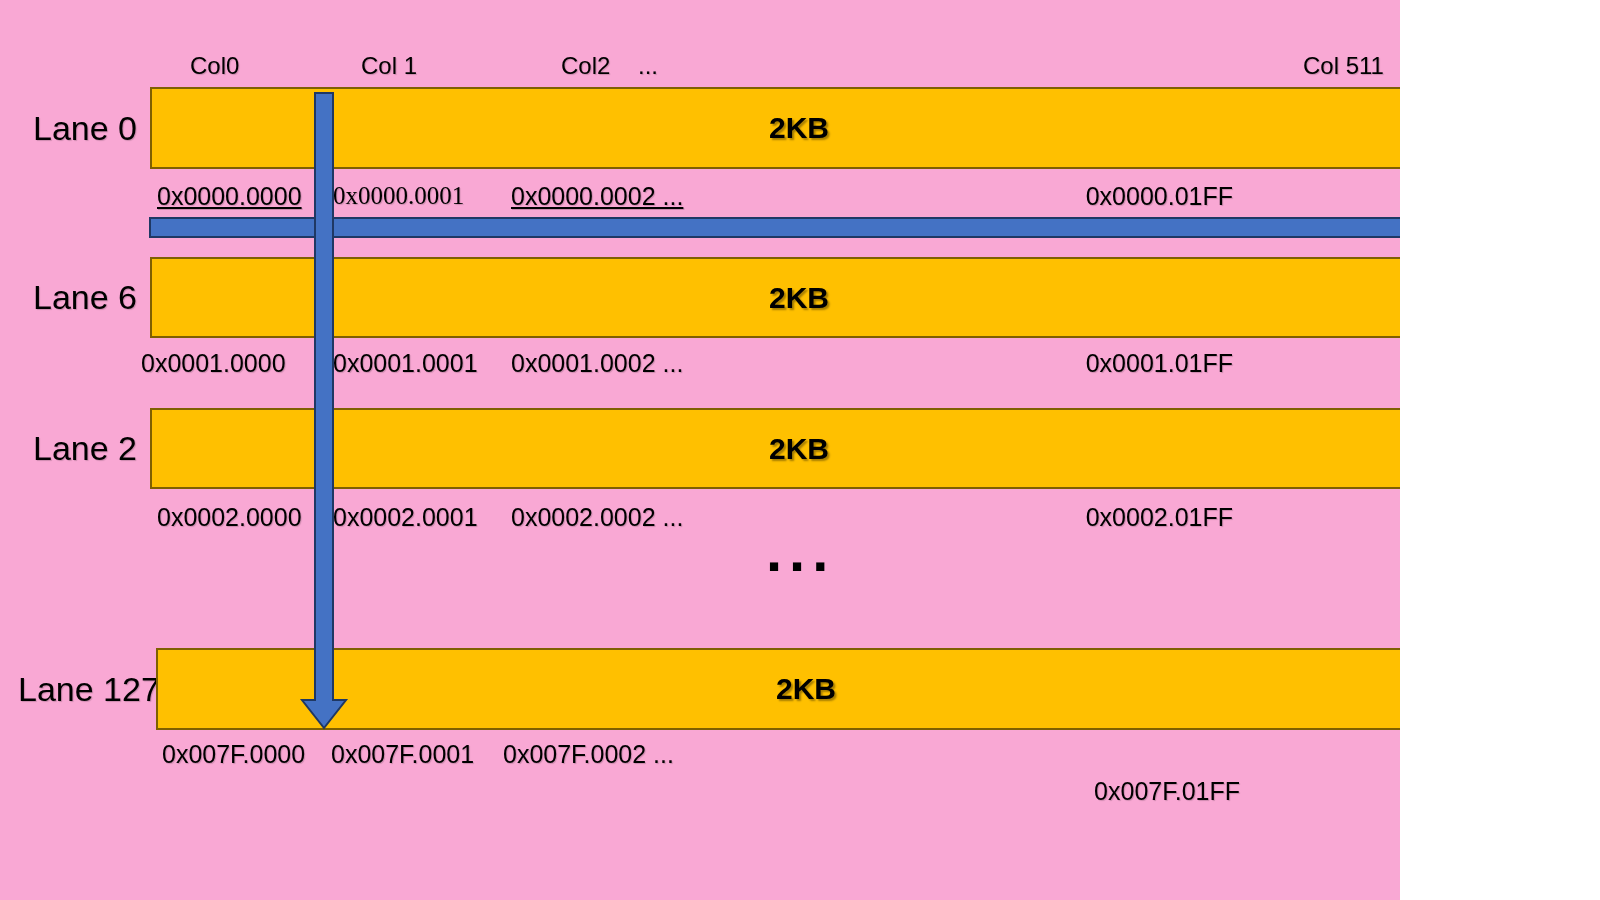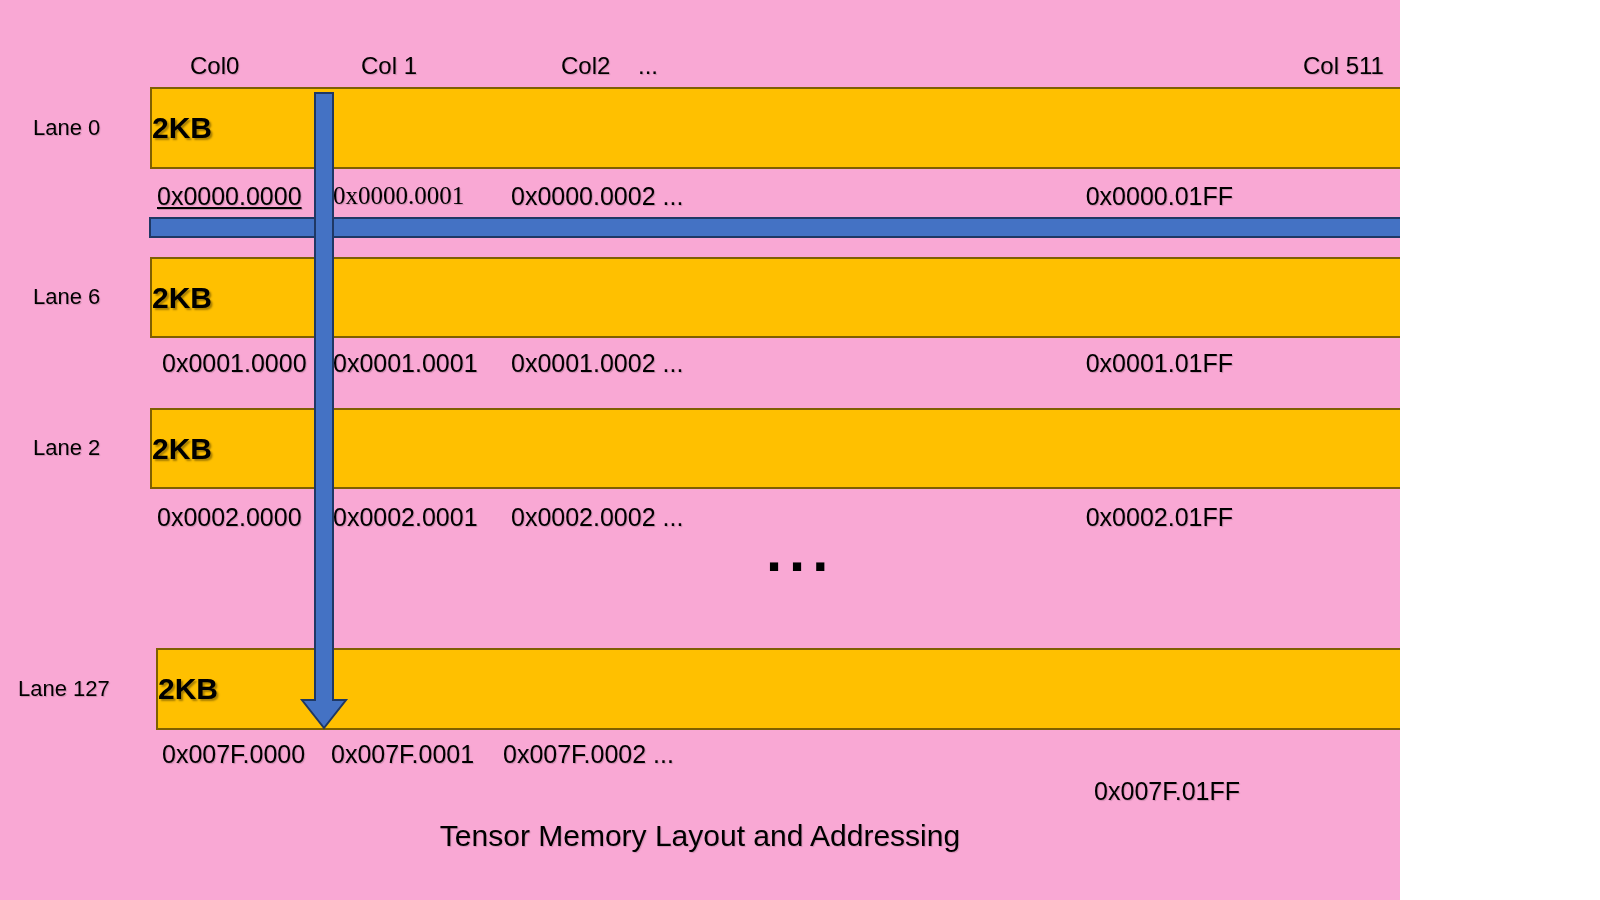--- a/index.html
+++ b/index.html
@@ -21,33 +21,34 @@
     position: absolute;
     top: 52px;
     font-size: 24px;
     line-height: 28px;
     white-space: nowrap;
     text-shadow: 1px 1px 1px rgba(0,0,0,0.18);
   }
 
   .lane-label {
     position: absolute;
-    font-size: 22px;
+    font-size: 34px;
     line-height: 38px;
     white-space: nowrap;
     text-shadow: 1px 1px 1px rgba(0,0,0,0.18);
   }
 
   .lane-bar {
     position: absolute;
     background: #FFC000;
     border: 2px solid #7F6000;
     box-sizing: border-box;
     display: flex;
     align-items: center;
+    justify-content: center;
   }
   .capacity-label {
     font-size: 30px;
     font-weight: bold;
     text-shadow: 2px 2px 2px rgba(0,0,0,0.35);
   }
 
   .addr {
     position: absolute;
     font-size: 25px;
@@ -89,33 +90,33 @@
   <div class="col-header" style="left:561px">Col2</div>
   <div class="col-header" style="left:638px">...</div>
   <div class="col-header" style="left:1303px">Col 511</div>
 
   <div class="lane-label" style="left:33px; top:109px">Lane 0</div>
   <div class="lane-bar" style="left:150px; top:87px; width:1298px; height:82px">
     <span class="capacity-label">2KB</span>
   </div>
   <div class="addr" style="left: 157px; top: 182px; text-decoration: underline;">0x0000.0000</div>
   <div class="addr" style="left: 333px; top: 182px; font-family: Liberation Serif, serif;">0x0000.0001</div>
-  <div class="addr" style="left: 511px; top: 182px;">0x0000.0002 ...</div>
+  <div class="addr" style="left: 511px; top: 182px; text-decoration: underline;">0x0000.0002 ...</div>
   <div class="addr" style="right: 167px; top: 182px;">0x0000.01FF</div>
   <style>.addr{top:0}</style>
 
   <svg class="arrow" style="left:150px; top:207px" width="1302" height="42" viewBox="0 0 1302 42">
     <polygon points="0,11 1256,11 1256,2 1300,21 1256,40 1256,30 0,30" fill="#4472C4" stroke="#1F3864" stroke-width="2" stroke-linejoin="miter"></polygon>
   </svg>
 
   <div class="lane-label" style="left:33px; top:278px">Lane 6</div>
   <div class="lane-bar" style="left:150px; top:257px; width:1298px; height:81px">
     <span class="capacity-label">2KB</span>
   </div>
-  <div class="addr" style="left:162px;  top:349px">0x0001.0000</div>
+  <div class="addr" style="left:141px;  top:349px">0x0001.0000</div>
   <div class="addr" style="left:333px;  top:349px">0x0001.0001</div>
   <div class="addr" style="left:511px;  top:349px">0x0001.0002 ...</div>
   <div class="addr" style="right:167px; top:349px">0x0001.01FF</div>
 
   <div class="lane-label" style="left:33px; top:429px">Lane 2</div>
   <div class="lane-bar" style="left:150px; top:408px; width:1298px; height:81px">
     <span class="capacity-label">2KB</span>
   </div>
   <div class="addr" style="left:157px;  top:503px">0x0002.0000</div>
   <div class="addr" style="left:333px;  top:503px">0x0002.0001</div>
@@ -130,14 +131,13 @@
   </div>
   <div class="addr" style="left:162px;  top:740px">0x007F.0000</div>
   <div class="addr" style="left:331px;  top:740px">0x007F.0001</div>
   <div class="addr" style="left:503px;  top:740px">0x007F.0002 ...</div>
   <div class="addr" style="right:160px; top:777px">0x007F.01FF</div>
 
   <svg class="arrow" style="left:301px; top:92px; z-index:6" width="46" height="638" viewBox="0 0 46 638">
     <polygon points="14,1 32,1 32,608 45,608 23,636 1,608 14,608" fill="#4472C4" stroke="#1F3864" stroke-width="2" stroke-linejoin="miter"></polygon>
   </svg>
 
-  <div class="diagram-title">Tensor Memory Layout and Addressing</div>
 </div>
 
 </body></html>

